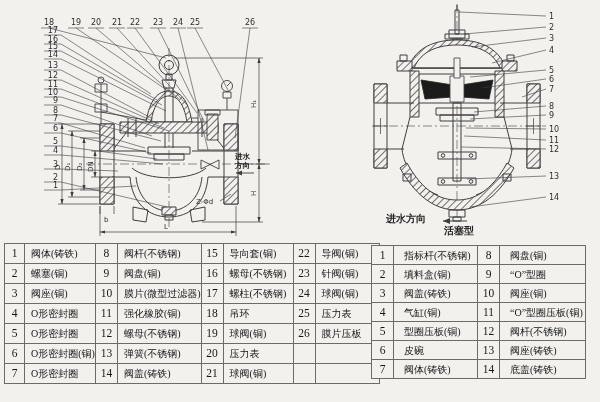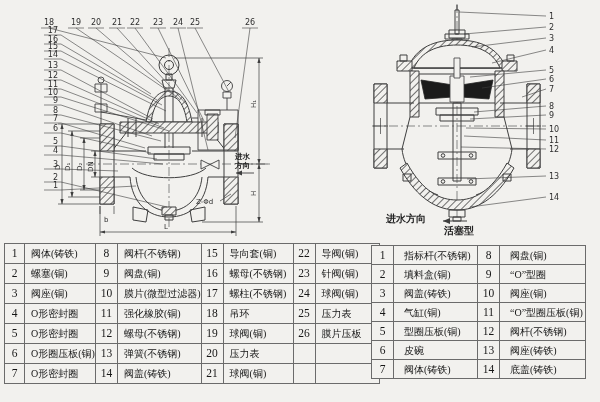--- a/index.html
+++ b/index.html
@@ -439,21 +439,21 @@
       <td class="name">O形密封圈</td>
       <td class="no">12</td>
       <td class="name">螺母(不锈钢)</td>
       <td class="no">19</td>
       <td class="name">球阀(铜)</td>
       <td class="no">26</td>
       <td class="name">膜片压板</td>
     </tr>
     <tr>
       <td class="no">6</td>
-      <td class="name">O形圈压板(铜)</td>
+      <td class="name">O形密封圈(铜)</td>
       <td class="no">13</td>
       <td class="name">弹簧(不锈钢)</td>
       <td class="no">20</td>
       <td class="name">压力表</td>
       <td class="no"></td>
       <td class="name"></td>
     </tr>
     <tr>
       <td class="no">7</td>
       <td class="name">O形密封圈</td>

